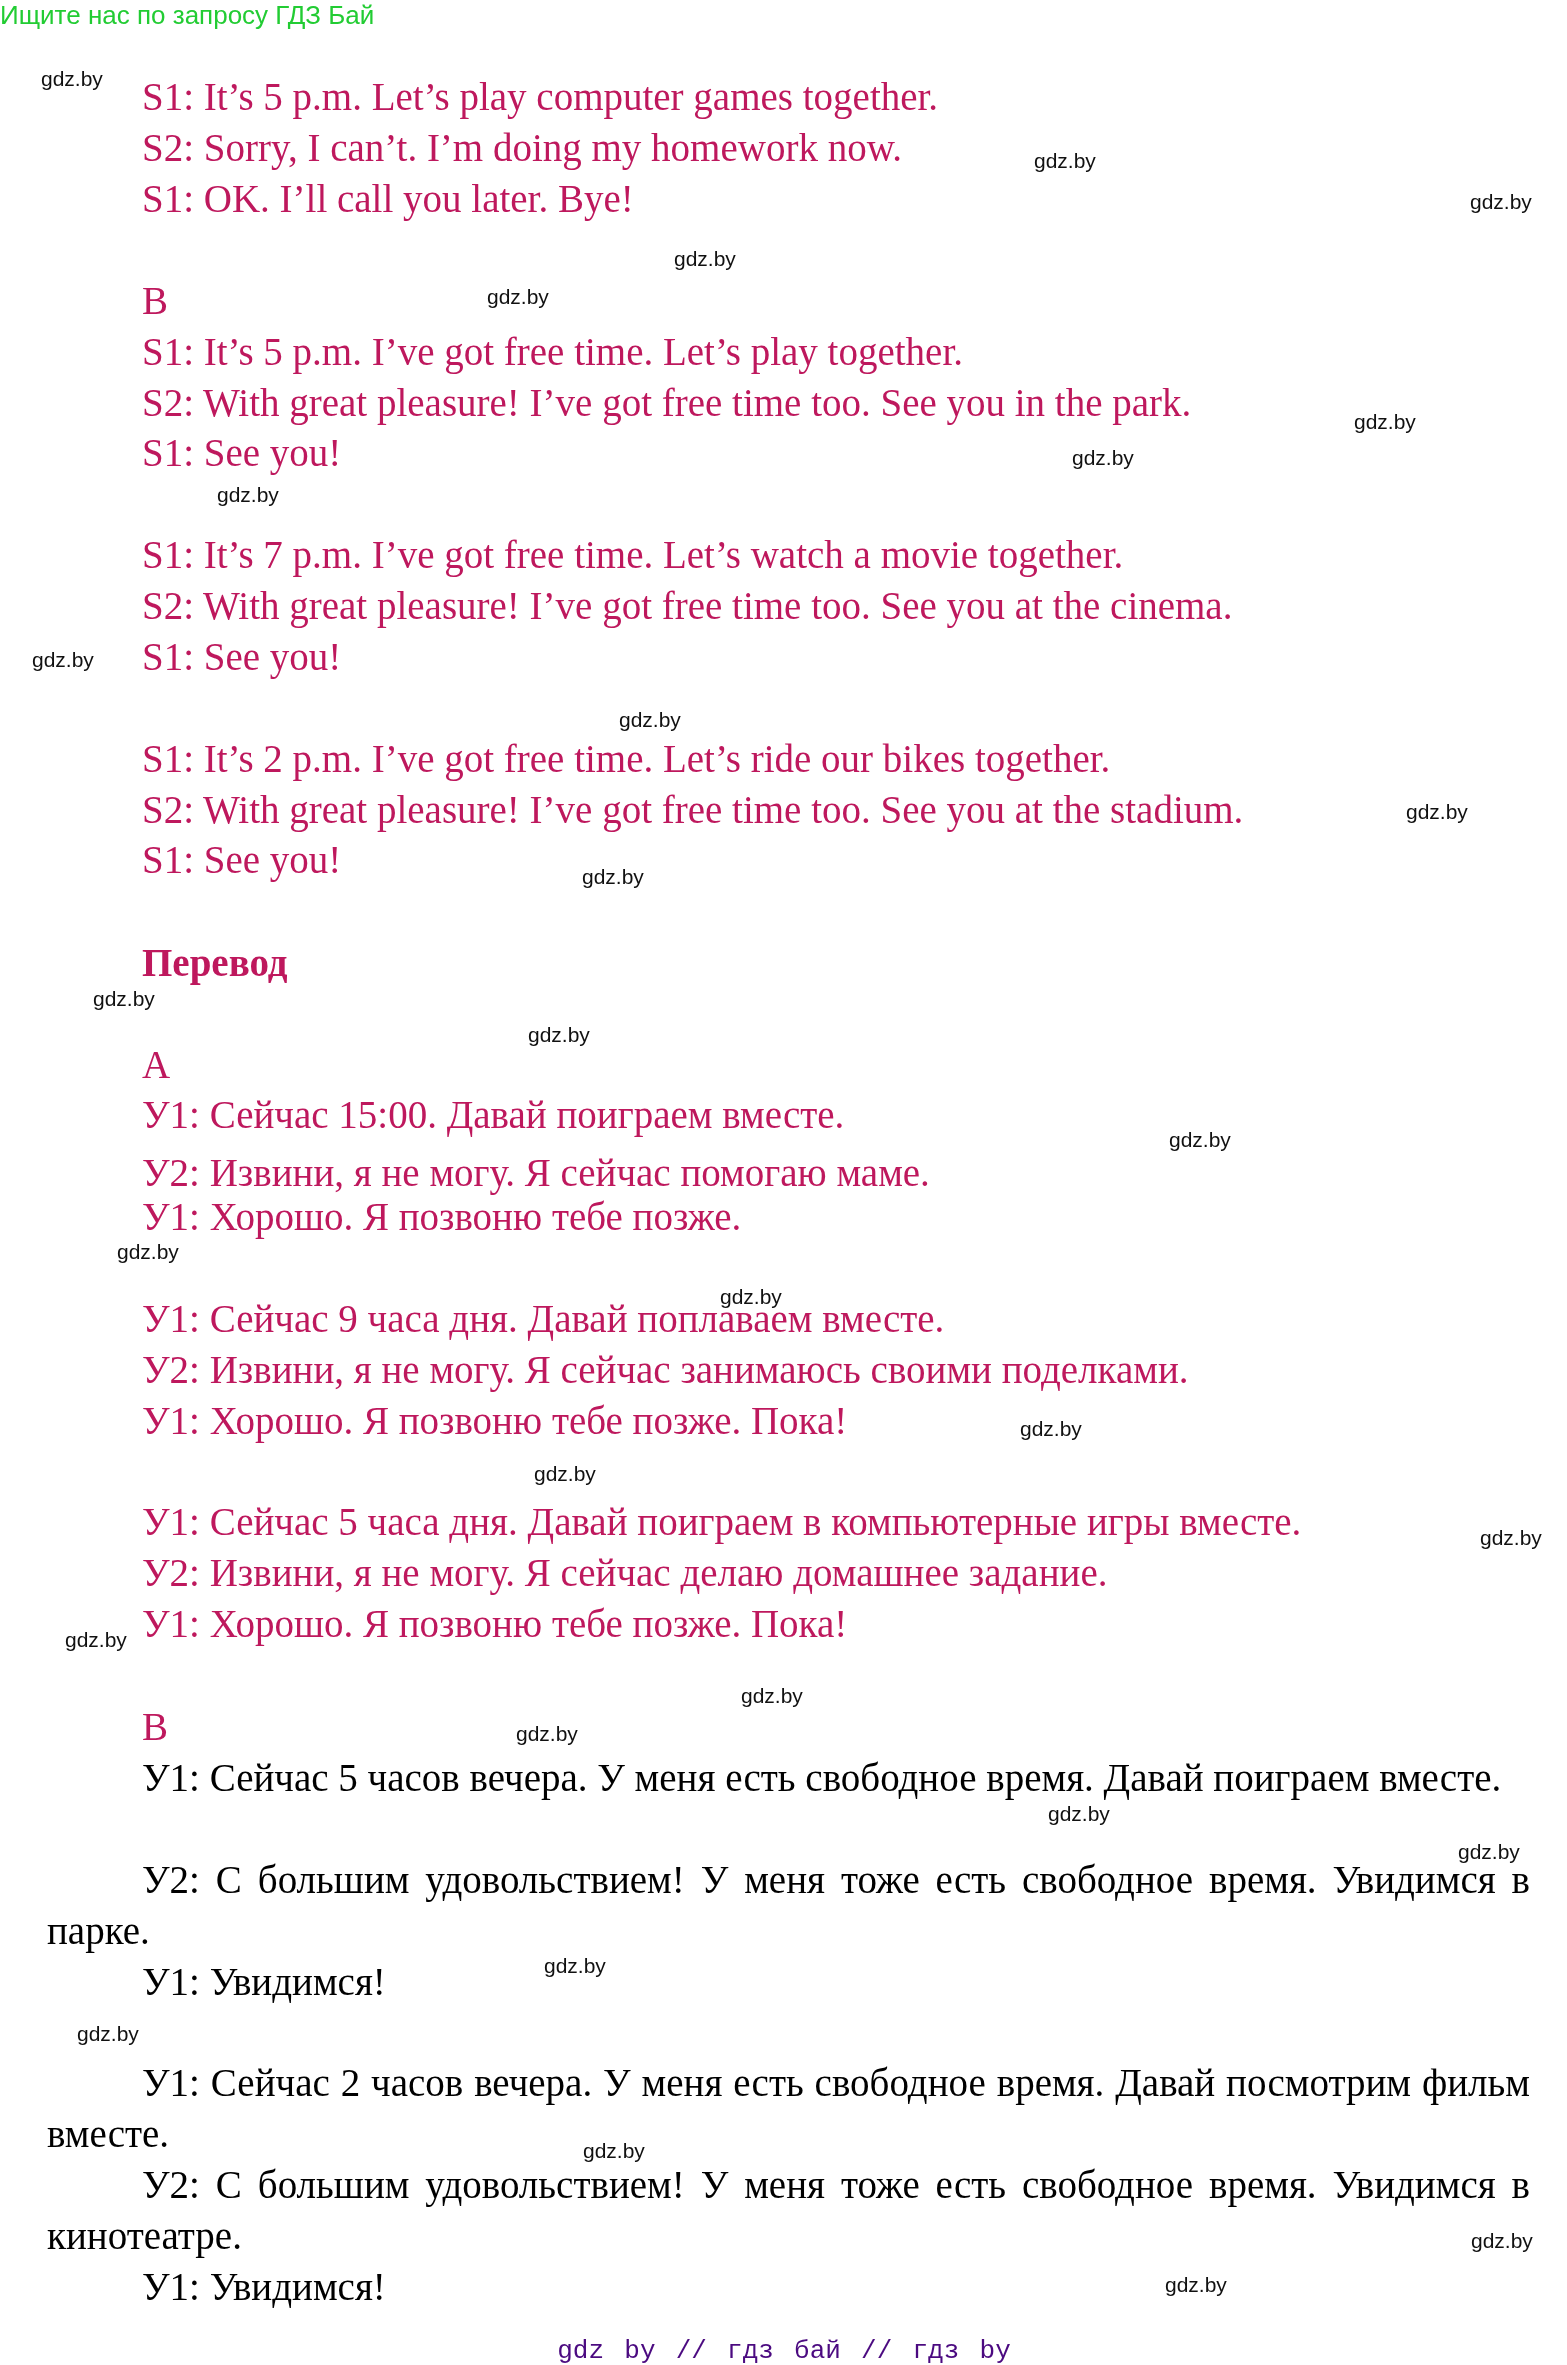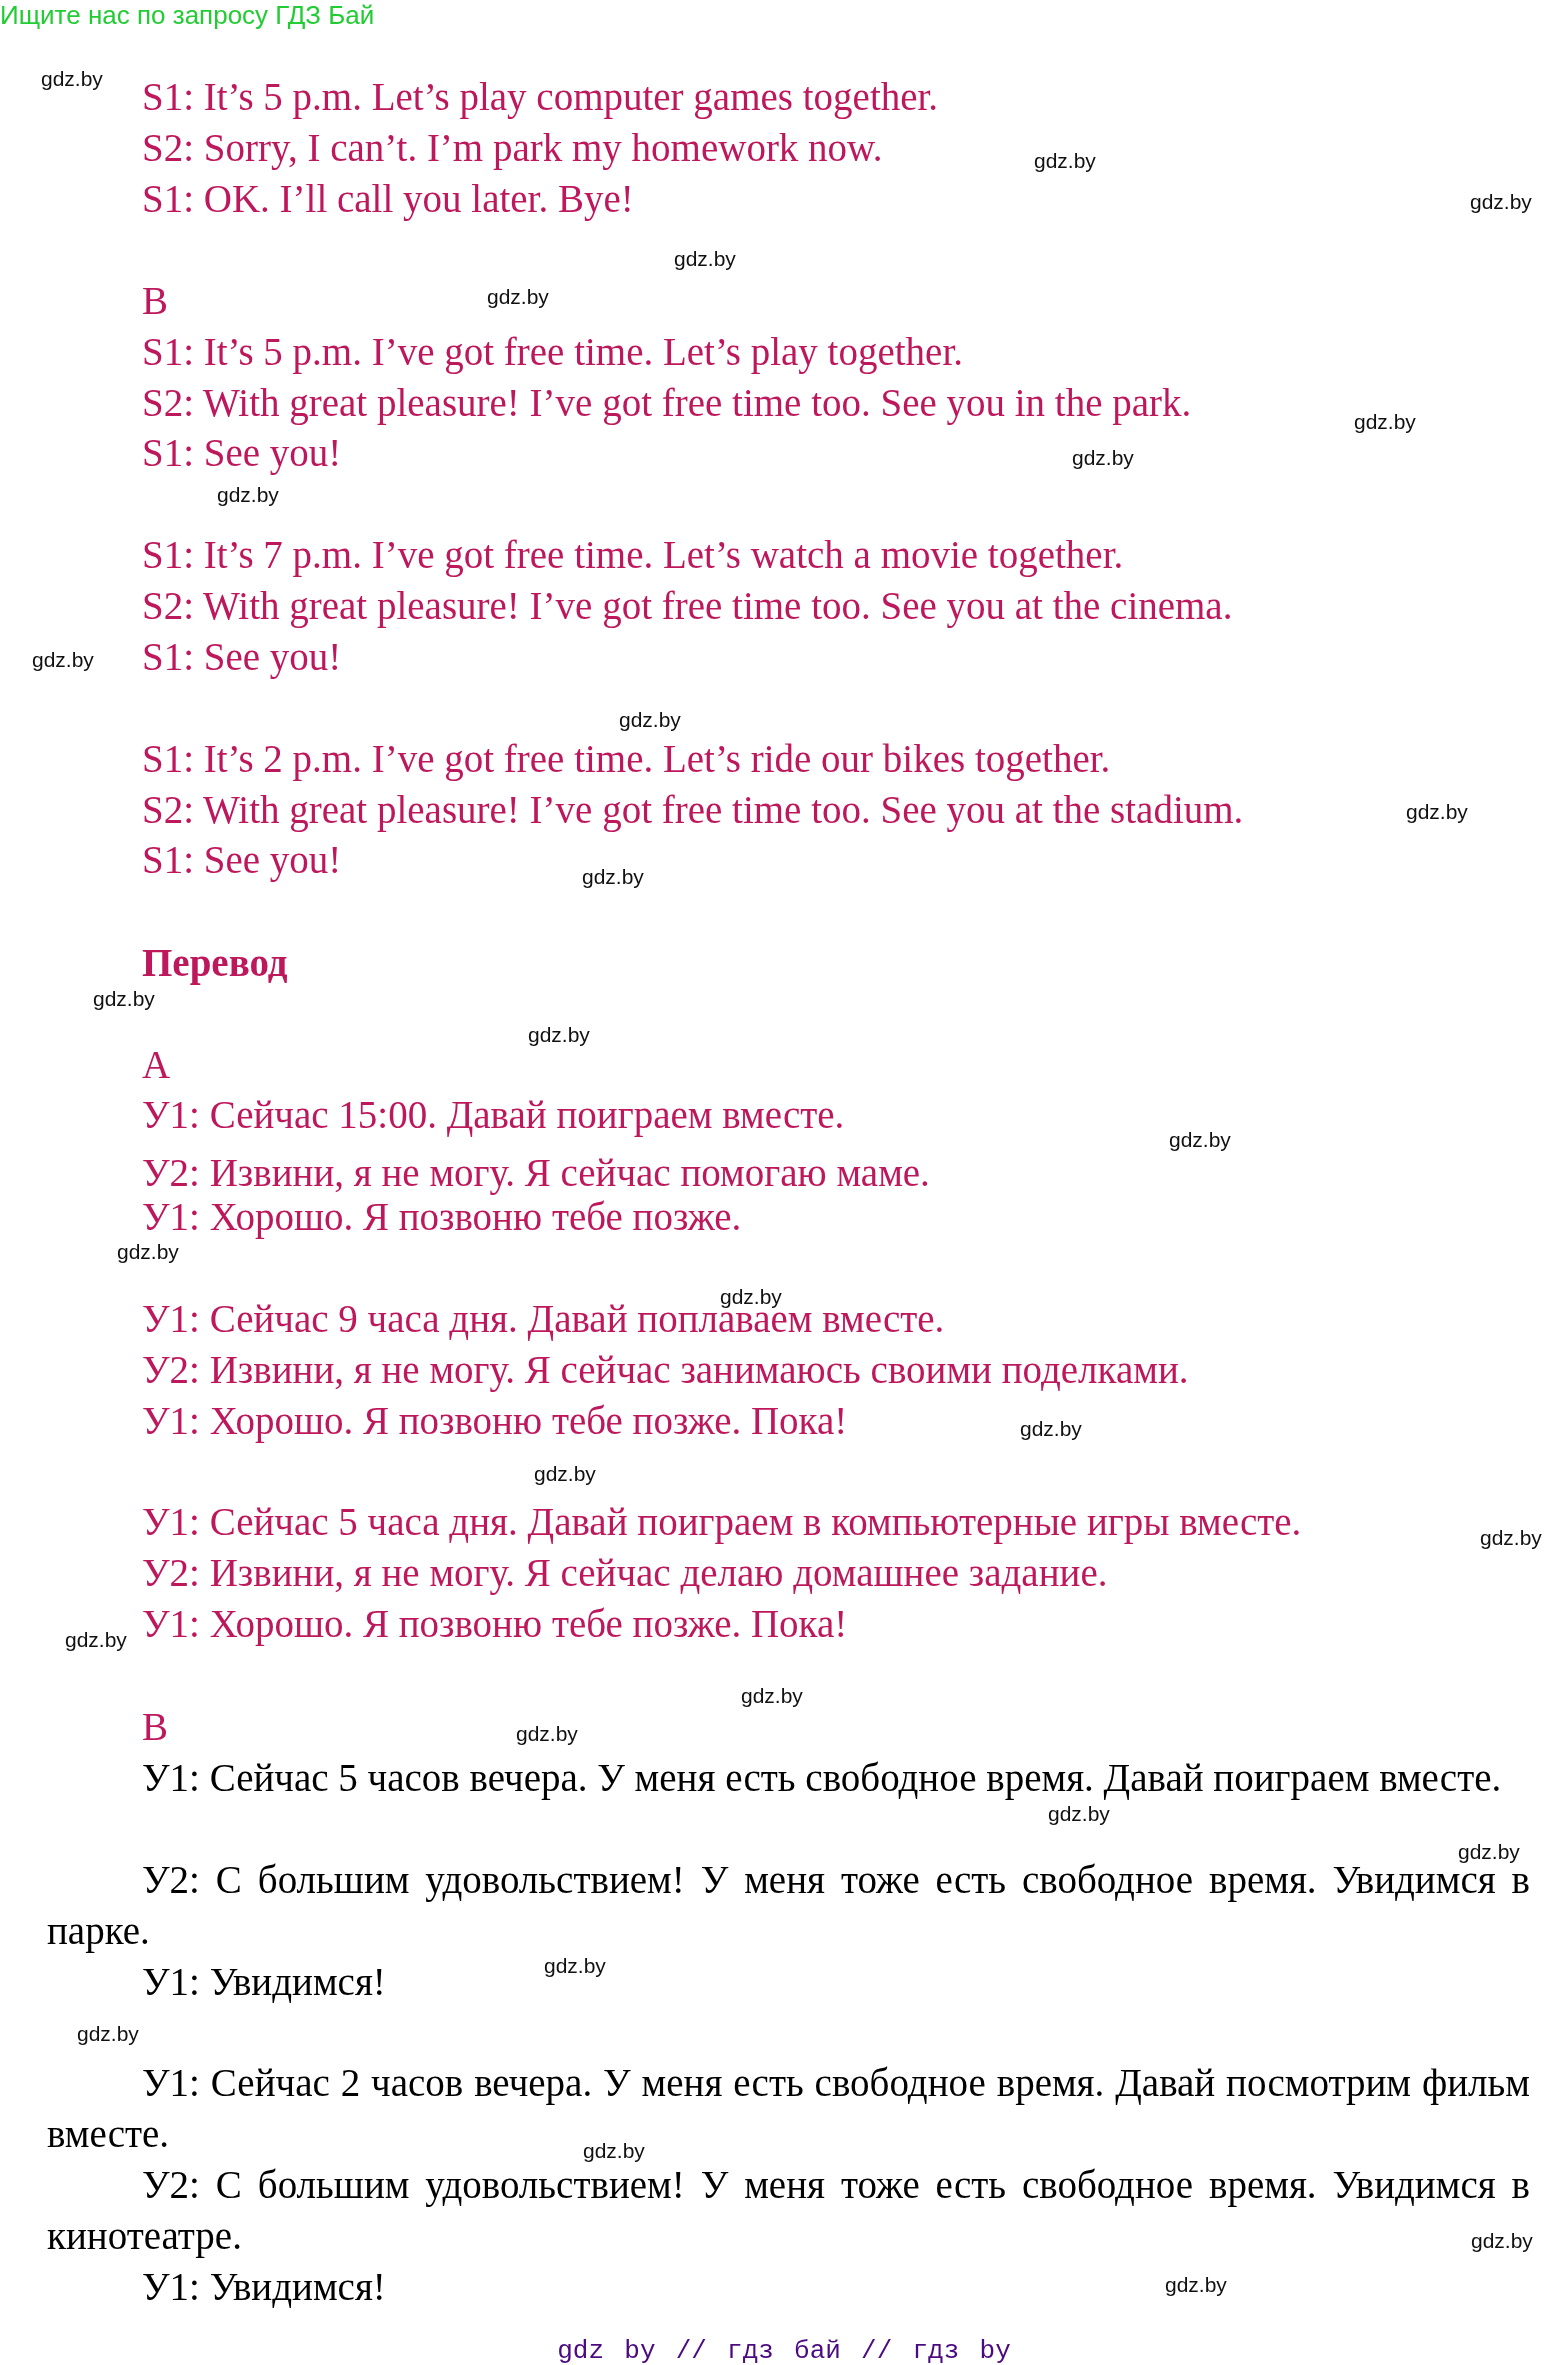--- a/index.html
+++ b/index.html
@@ -30,21 +30,21 @@
       font-family: "Liberation Sans", sans-serif; font-size: 21px; line-height: 24px;
       color: #111;
     }
   </style>
 </head>
 <body>
 
 <div class="header">Ищите нас по запросу ГДЗ Бай</div>
 
 <div class="line" style="top:74px">S1: It’s 5 p.m. Let’s play computer games together.</div>
-<div class="line" style="top:125px">S2: Sorry, I can’t. I’m park my homework now.</div>
+<div class="line" style="top:125px">S2: Sorry, I can’t. I’m doing my homework now.</div>
 <div class="line" style="top:176px">S1: OK. I’ll call you later. Bye!</div>
 
 <div class="line" style="top:278px">B</div>
 <div class="line" style="top:329px">S1: It’s 5 p.m. I’ve got free time. Let’s play together.</div>
 <div class="line" style="top:380px">S2: With great pleasure! I’ve got free time too. See you in the park.</div>
 <div class="line" style="top:430px">S1: See you!</div>
 
 <div class="line" style="top:532px">S1: It’s 7 p.m. I’ve got free time. Let’s watch a movie together.</div>
 <div class="line" style="top:583px">S2: With great pleasure! I’ve got free time too. See you at the cinema.</div>
 <div class="line" style="top:634px">S1: See you!</div>

